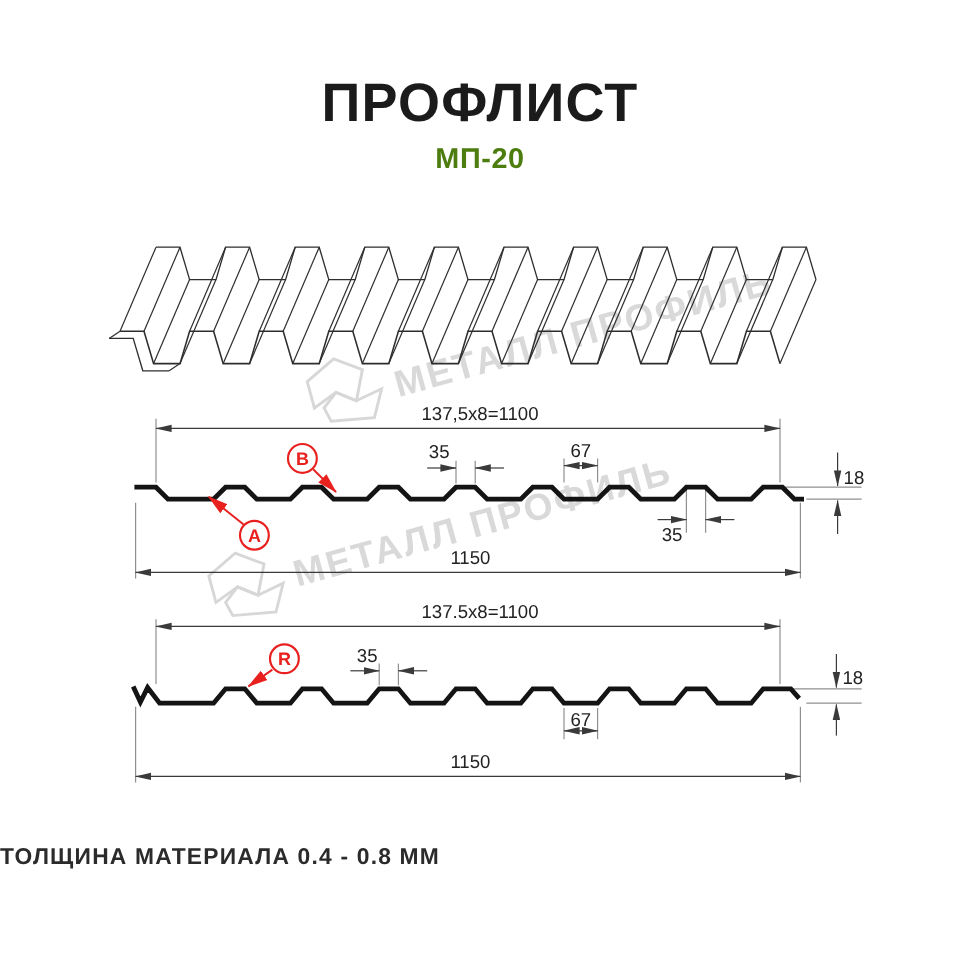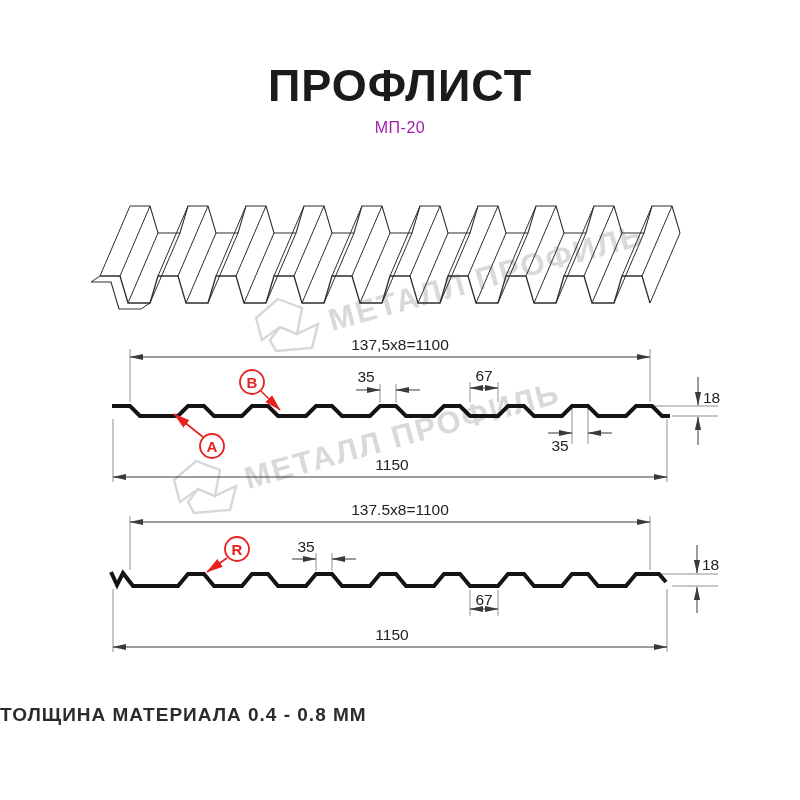--- a/index.html
+++ b/index.html
@@ -2,21 +2,21 @@
 <html><head>
 <meta charset="utf-8">
 <style>
   html,body{margin:0;padding:0;}
   body{
     width:800px;height:800px;position:relative;background:#ffffff;overflow:hidden;
     font-family:"Liberation Sans", sans-serif;
   }
   .header{position:absolute;top:60px;left:0;width:800px;text-align:center;}
   .title{font-size:45px;font-weight:800;letter-spacing:1px;color:#1b1b1b;margin:0;}
-  .subtitle{font-size:16px;font-weight:400;letter-spacing:.5px;color:#a21caf;margin-top:7px;}
+  .subtitle{font-size:24px;font-weight:700;letter-spacing:.5px;color:#4d7c0f;margin-top:7px;}
   .footer{
     position:absolute;top:704px;left:0;width:800px;text-align:left;
     font-size:19px;font-weight:600;letter-spacing:1px;color:#2b2b2b;
   }
   svg.canvas{position:absolute;left:0;top:0;}
   .dimtxt{font-size:15.5px;fill:#222222;font-family:"Liberation Sans",sans-serif;}
   .redtxt{font-size:15px;font-weight:bold;fill:#e8201e;font-family:"Liberation Sans",sans-serif;}
   .wmtxt{font-size:31px;font-weight:bold;letter-spacing:2px;fill:#d9d9d9;font-family:"Liberation Sans",sans-serif;}
   .thick{stroke:#141414;stroke-width:4;fill:none;stroke-linejoin:miter;stroke-linecap:butt;}
   .ext{stroke:#8f8f8f;stroke-width:1;}

